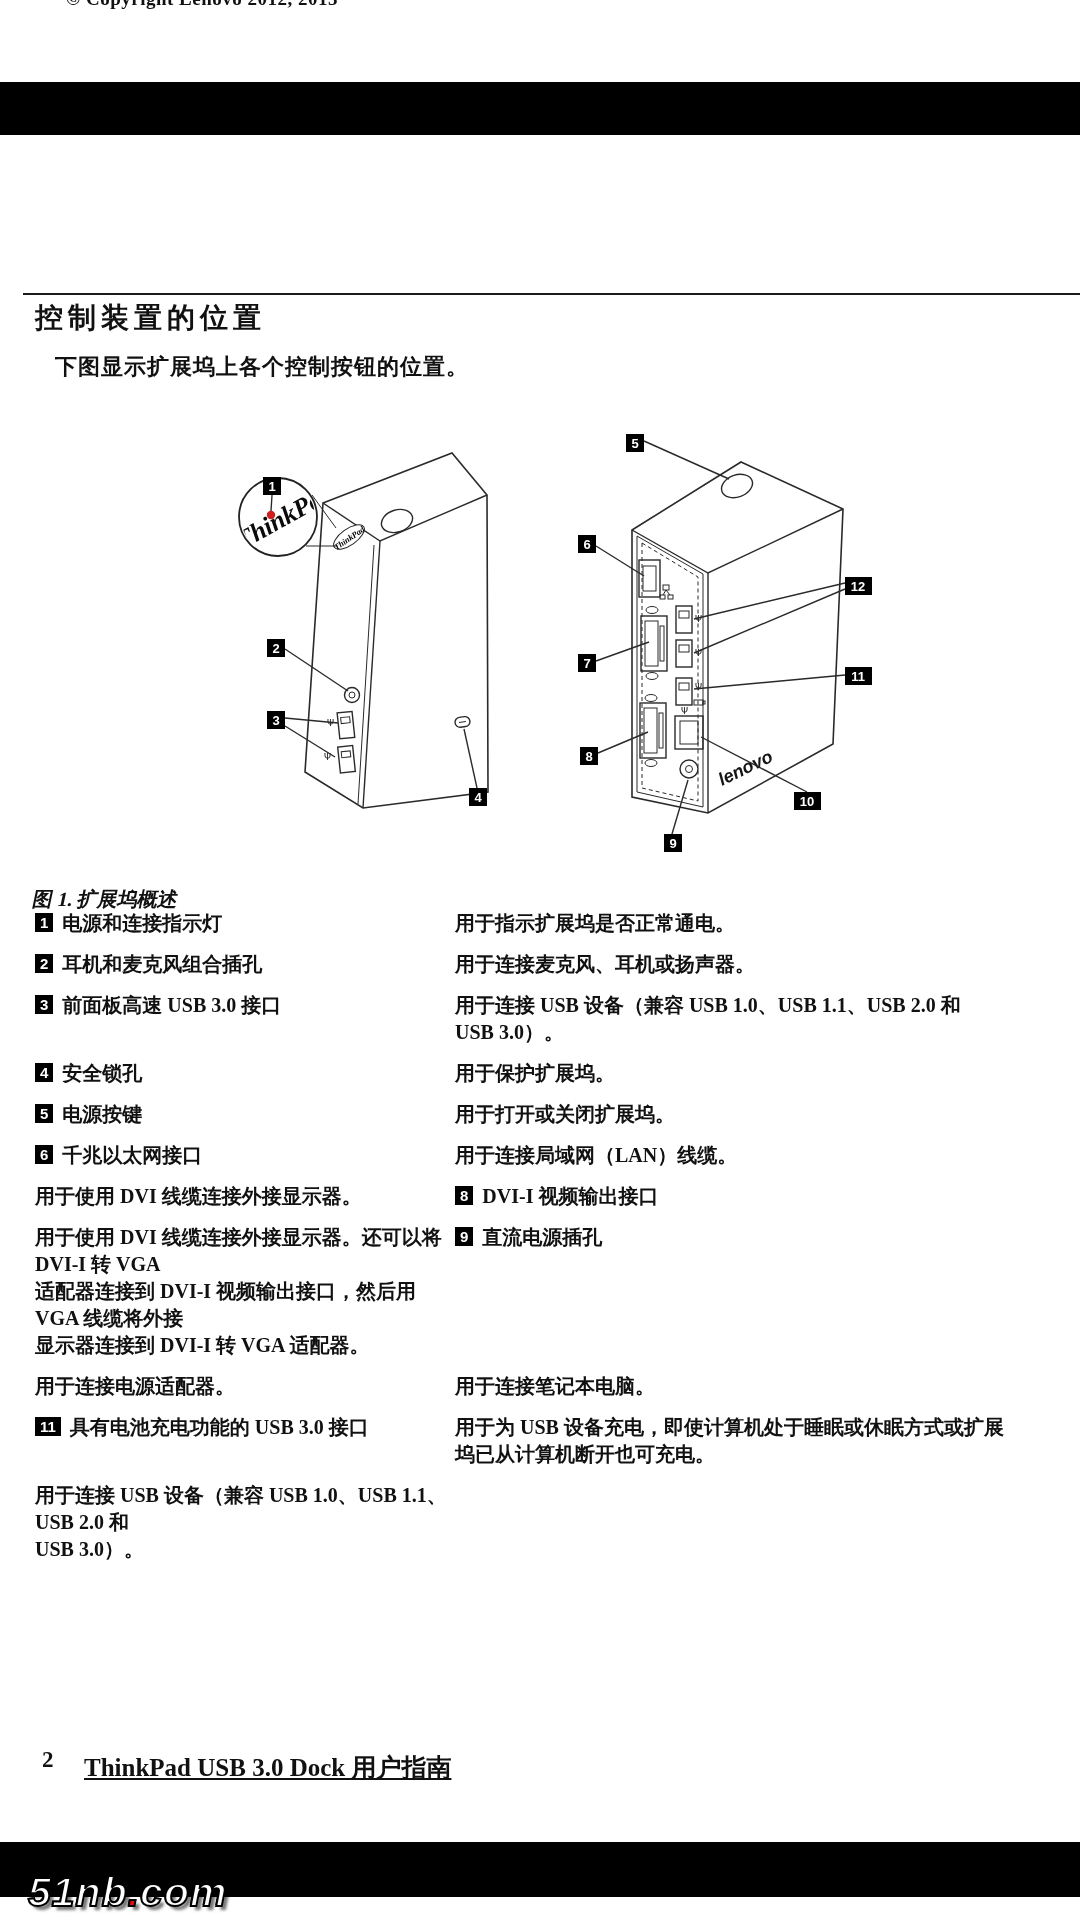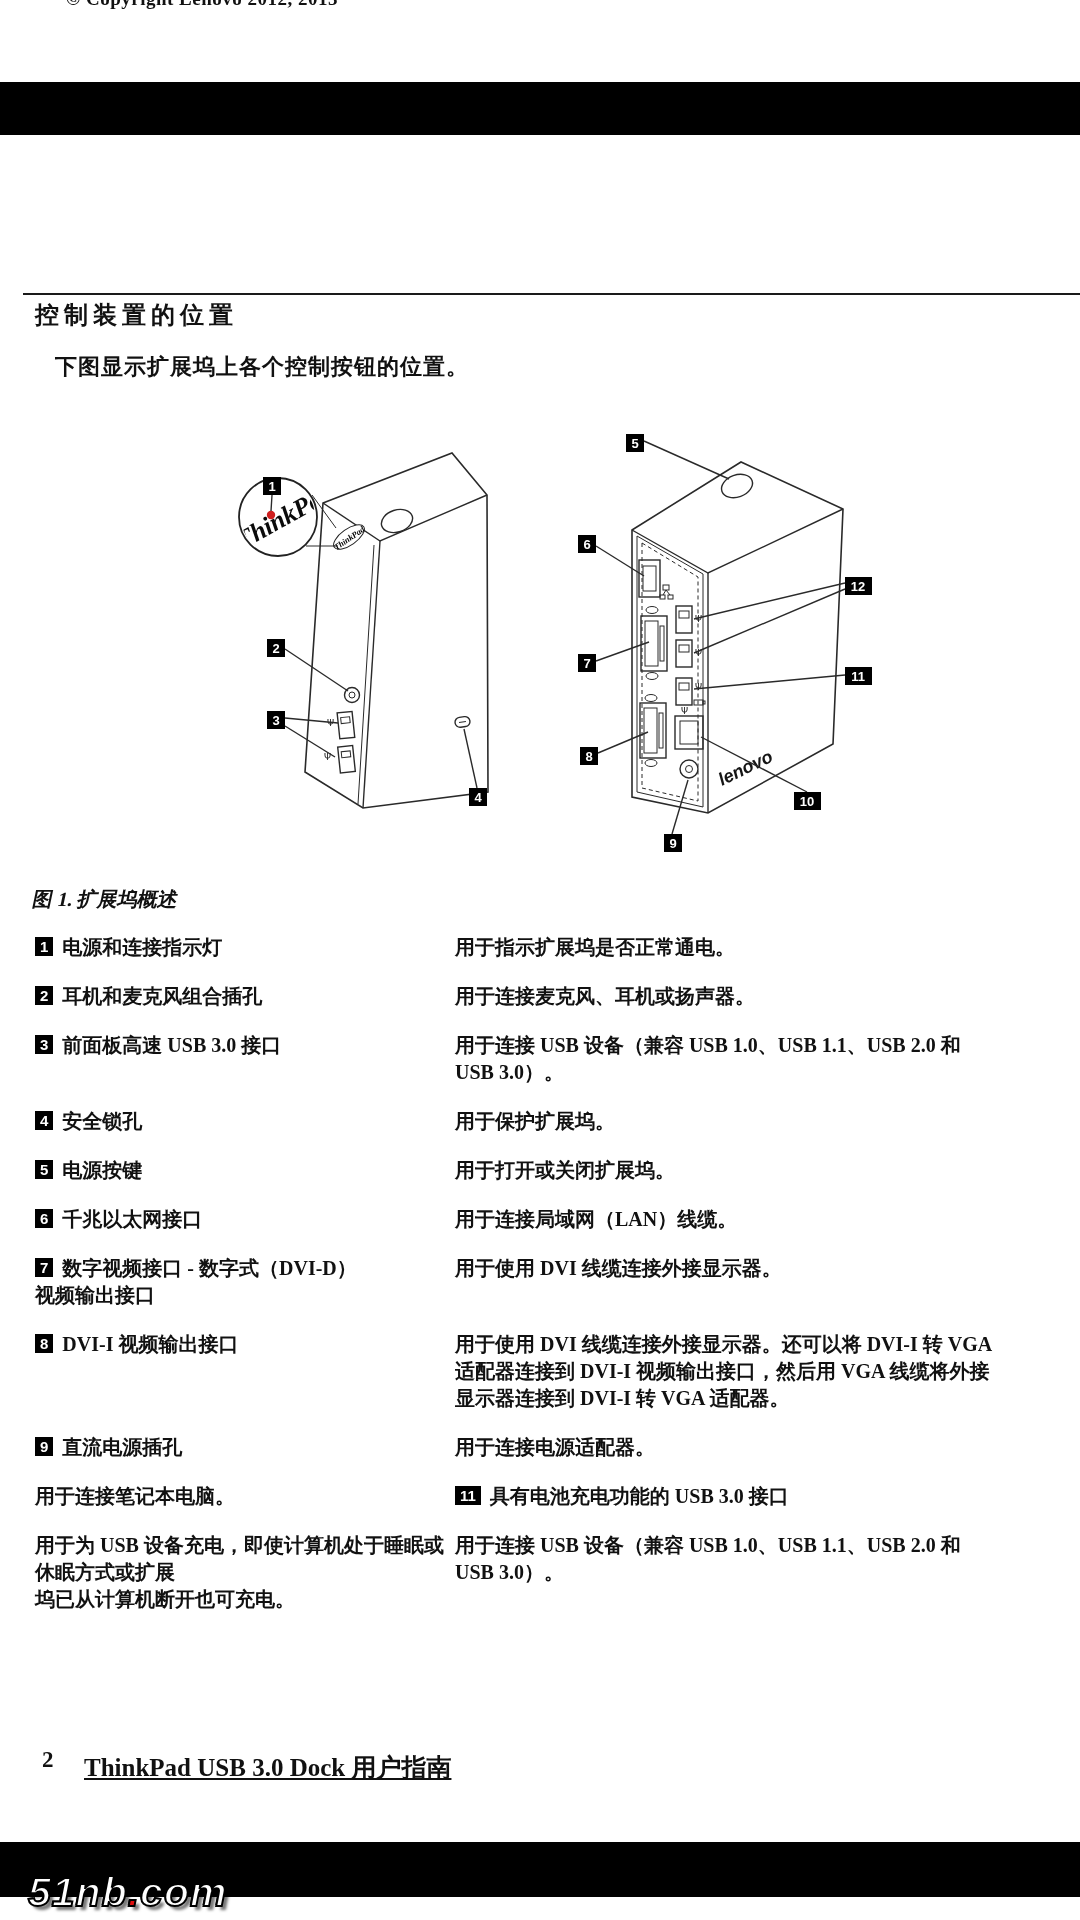--- a/index.html
+++ b/index.html
@@ -7,37 +7,37 @@
         font-family:"Liberation Serif",serif;color:#111;}
   .abs{position:absolute;}
   
   #copyright{top:-12px;left:66px;font-size:19px;font-weight:700;letter-spacing:.5px;}
   
   #bar-top{top:82px;left:0;width:1080px;height:53px;background:#000;}
   #bar-bottom{top:1842px;left:0;width:1080px;height:55px;background:#000;}
   
   #rule{top:293px;left:23px;width:1057px;height:2px;background:#1a1a1a;}
   #heading{top:299px;left:35px;font-family:"Liberation Sans",sans-serif;font-weight:700;
-           font-size:24px;letter-spacing:5px;}
+           font-size:28px;letter-spacing:5px;}
   #intro{top:352px;left:35px;font-size:22px;font-weight:600;letter-spacing:1px;margin-left:20px;}
   
   #diagram{top:0;left:0;pointer-events:none;}
   #diagram .ln{stroke:#2a2a2a;stroke-width:1.4;fill:none;}
   #diagram .thin{stroke:#2a2a2a;stroke-width:1;fill:none;}
   #diagram .face{stroke:#2a2a2a;stroke-width:1.6;fill:#ffffff;}
   #diagram .co rect{fill:#000;}
   #diagram .co text{fill:#fff;font-family:"Liberation Sans",sans-serif;font-size:13px;
                     font-weight:700;text-anchor:middle;}
   #diagram .usbglyph{font-family:"DejaVu Sans",sans-serif;font-size:9px;fill:#222;}
   
   #caption{top:886px;left:33px;font-size:20px;font-weight:700;}
   #caption .sk{display:inline-block;transform:skewX(-12deg);}
   
-  #table-grid{top:934px;left:35px;width:1022px;display:grid;
-              grid-template-columns:420px 1fr;row-gap:22px;
+  #table-grid{top:910px;left:35px;width:1022px;display:grid;
+              grid-template-columns:420px 1fr;row-gap:14px;
               font-size:20px;line-height:27px;font-weight:600;}
   .cell-label{padding-right:10px;}
   .cell-label .label-text{white-space:pre-wrap;}
   .cell-desc{white-space:pre-wrap;}
   .numbox{display:inline-block;background:#000;color:#fff;
           font-family:"Liberation Sans",sans-serif;font-size:15px;font-weight:700;
           line-height:19px;padding:0 5px;margin-right:9px;transform:translateY(-2px);}
   
   #footer-page-num{top:1747px;left:42px;font-size:23px;font-weight:700;}
   #footer-title{top:1751px;left:84px;font-size:25px;font-weight:700;text-decoration:underline;}
@@ -253,22 +253,20 @@
 
     <div class="cell cell-label"><span class="numbox">4</span><span class="label-text">安全锁孔</span></div>
     <div class="cell cell-desc">用于保护扩展坞。</div>
 
     <div class="cell cell-label"><span class="numbox">5</span><span class="label-text">电源按键</span></div>
     <div class="cell cell-desc">用于打开或关闭扩展坞。</div>
 
     <div class="cell cell-label"><span class="numbox">6</span><span class="label-text">千兆以太网接口</span></div>
     <div class="cell cell-desc">用于连接局域网（LAN）线缆。</div>
 
-    <div class="cell cell-label"><span class="numbox">7</span><span class="label-text">数字视频接口 - 数字式（DVI-D）
-视频输出接口</span></div>
     <div class="cell cell-desc">用于使用 DVI 线缆连接外接显示器。</div>
 
     <div class="cell cell-label"><span class="numbox">8</span><span class="label-text">DVI-I 视频输出接口</span></div>
     <div class="cell cell-desc">用于使用 DVI 线缆连接外接显示器。还可以将 DVI-I 转 VGA
 适配器连接到 DVI-I 视频输出接口，然后用 VGA 线缆将外接
 显示器连接到 DVI-I 转 VGA 适配器。</div>
 
     <div class="cell cell-label"><span class="numbox">9</span><span class="label-text">直流电源插孔</span></div>
     <div class="cell cell-desc">用于连接电源适配器。</div>
 

